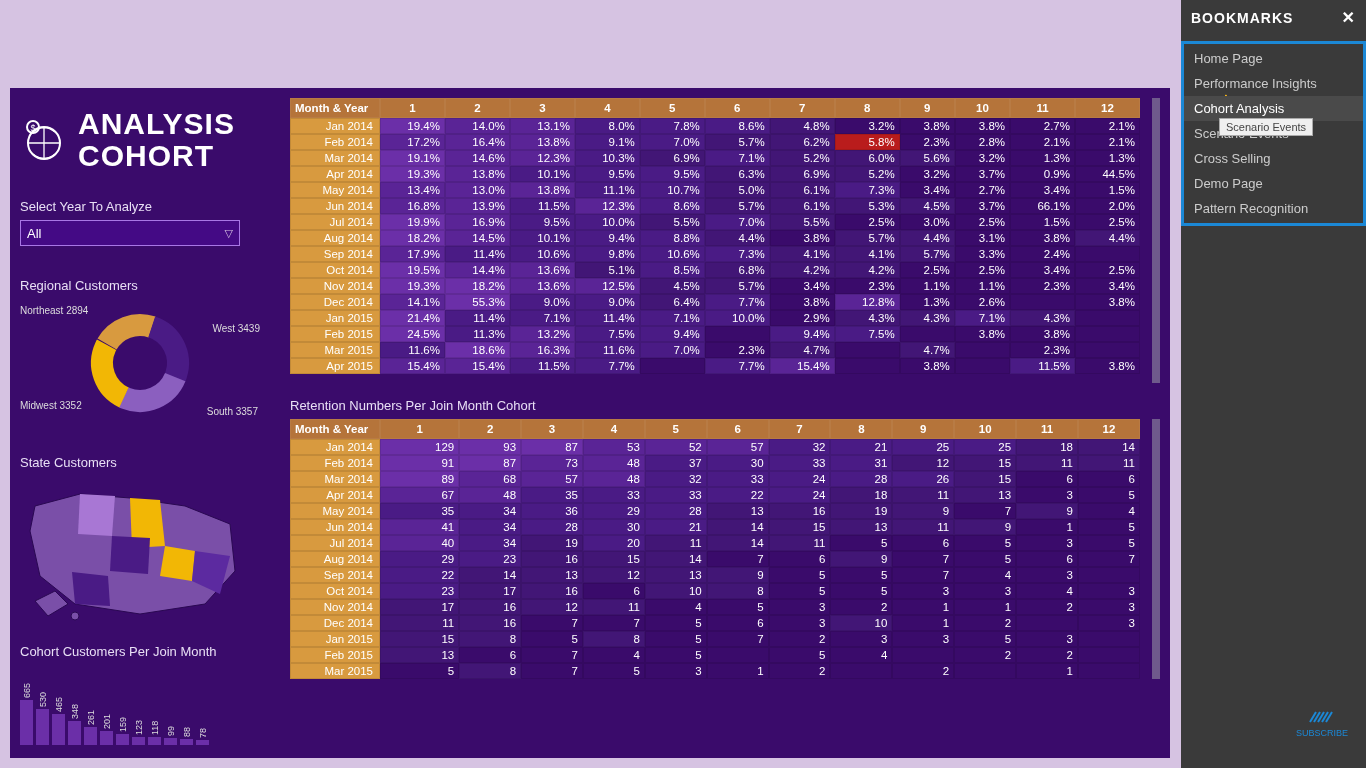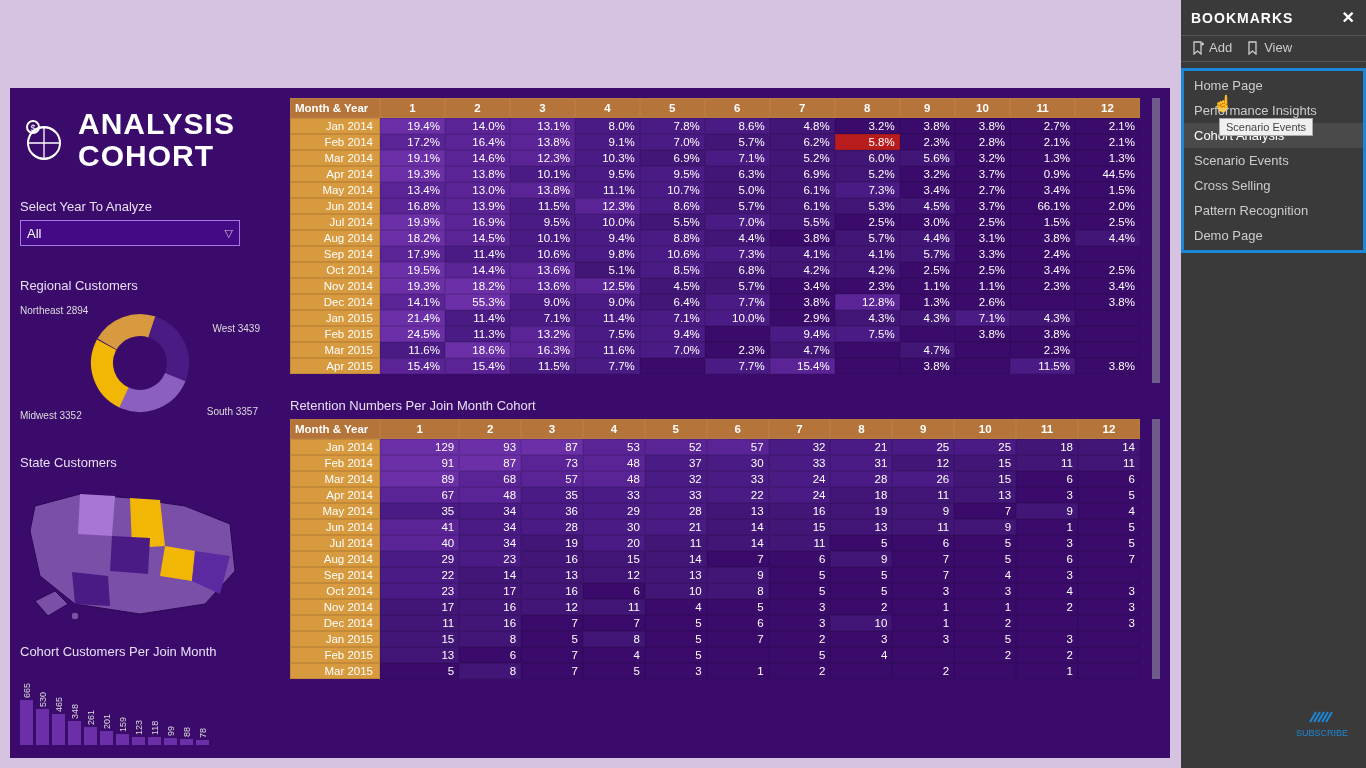--- a/index.html
+++ b/index.html
@@ -96,21 +96,21 @@
         <g transform="translate(120,70)">
           <circle r="38" fill="none" stroke="#d89a3f" stroke-width="22" stroke-dasharray="52 200" transform="rotate(-150)"></circle>
           <circle r="38" fill="none" stroke="#4a1b85" stroke-width="22" stroke-dasharray="63 200" transform="rotate(-72)"></circle>
           <circle r="38" fill="none" stroke="#8b5fbf" stroke-width="22" stroke-dasharray="62 200" transform="rotate(22)"></circle>
           <circle r="38" fill="none" stroke="#f2b705" stroke-width="22" stroke-dasharray="62 200" transform="rotate(115)"></circle>
         </g>
       </svg>
       <div class="donut-label" style="left:0;top:12px">Northeast 2894</div>
       <div class="donut-label" style="right:0;top:30px">West 3439</div>
       <div class="donut-label" style="right:2px;bottom:6px">South 3357</div>
-      <div class="donut-label" style="left:0;bottom:2px">Midwest 3352</div>
+      <div class="donut-label" style="left:0;bottom:12px">Midwest 3352</div>
     </div>
 
     <div class="mini-title">State Customers</div>
     <div class="usmap">
       <svg width="230" height="150" viewBox="0 0 230 150">
         <path d="M15 30 L60 18 L110 22 L165 30 L210 48 L215 95 L185 128 L120 138 L55 128 L20 100 L10 55 Z" fill="#7a4fa8" stroke="#2a0852" stroke-width="1"></path>
         <path d="M110 22 L140 24 L145 70 L112 72 Z" fill="#f2b705"></path>
         <path d="M145 70 L175 75 L172 105 L140 100 Z" fill="#f2b705"></path>
         <path d="M60 18 L95 20 L92 60 L58 58 Z" fill="#a877d4"></path>
         <path d="M92 60 L130 62 L128 98 L90 95 Z" fill="#4a1b85"></path>
@@ -687,45 +687,30 @@
       <div class="scroll-ind" style="top:0;height:260px"></div>
     </div>
   </div>
 </div>
 
 <div class="panel">
   <div class="panel-hdr">
     <span>BOOKMARKS</span>
     <span style="cursor:pointer;font-size:16px">✕</span>
   </div>
-  <div class="panel-tools">
-    <div class="tool">
-      <svg width="14" height="14" viewBox="0 0 14 14">
-          <path d="M3 1 H10 V13 L6.5 10 L3 13 Z" fill="none" stroke="#ccc" stroke-width="1.3"></path>
-          <path d="M10 3 H13 M11.5 1.5 V4.5" stroke="#ccc" stroke-width="1.3"></path>
-        </svg>
-      <span>Add</span>
-    </div>
-    <div class="tool">
-      <svg width="14" height="14" viewBox="0 0 14 14">
-          <path d="M3 1 H10 V13 L6.5 10 L3 13 Z" fill="none" stroke="#ccc" stroke-width="1.3"></path>
-        </svg>
-      <span>View</span>
-    </div>
-  </div>
   <div class="bk-list" id="bk-list">
     <div class="cursor-hand">☝</div>
   <div class="bk-item">Home Page</div>
       <div class="bk-item">Performance Insights</div>
       <div class="bk-item active">Cohort Analysis</div>
       <div class="bk-item">Scenario Events</div>
       <div class="tooltip">Scenario Events</div>
       <div class="bk-item">Cross Selling</div>
+      <div class="bk-item">Demo Page</div>
       <div class="bk-item">Pattern Recognition</div>
-      <div class="bk-item">Demo Page</div>
     </div>
   <div class="subscribe">
     <svg width="28" height="18" viewBox="0 0 28 18">
         <path d="M2 14 L8 4 M6 14 L12 4 M10 14 L16 4 M14 14 L20 4 M18 14 L24 4" stroke="#1b88d6" stroke-width="2"></path>
       </svg>
     <span>SUBSCRIBE</span>
   </div>
 </div>
 
 </body></html>

